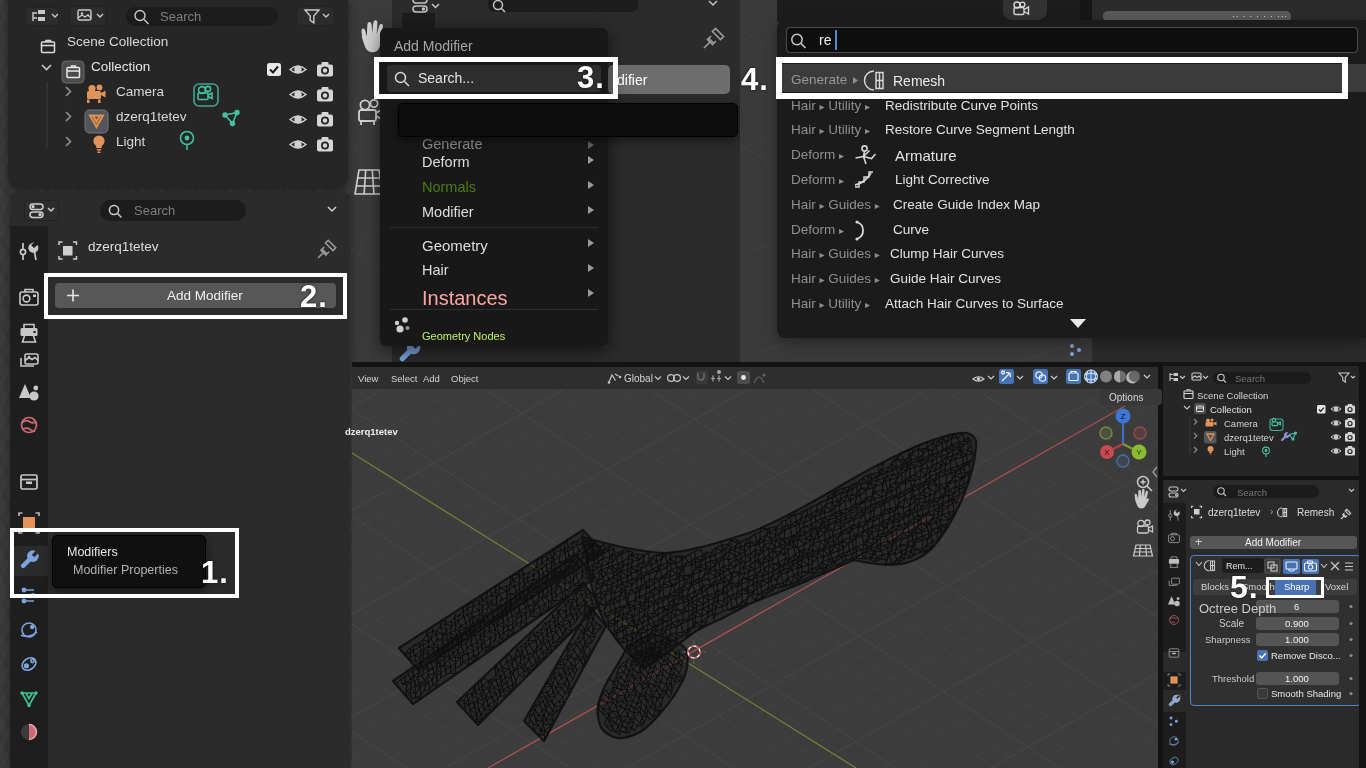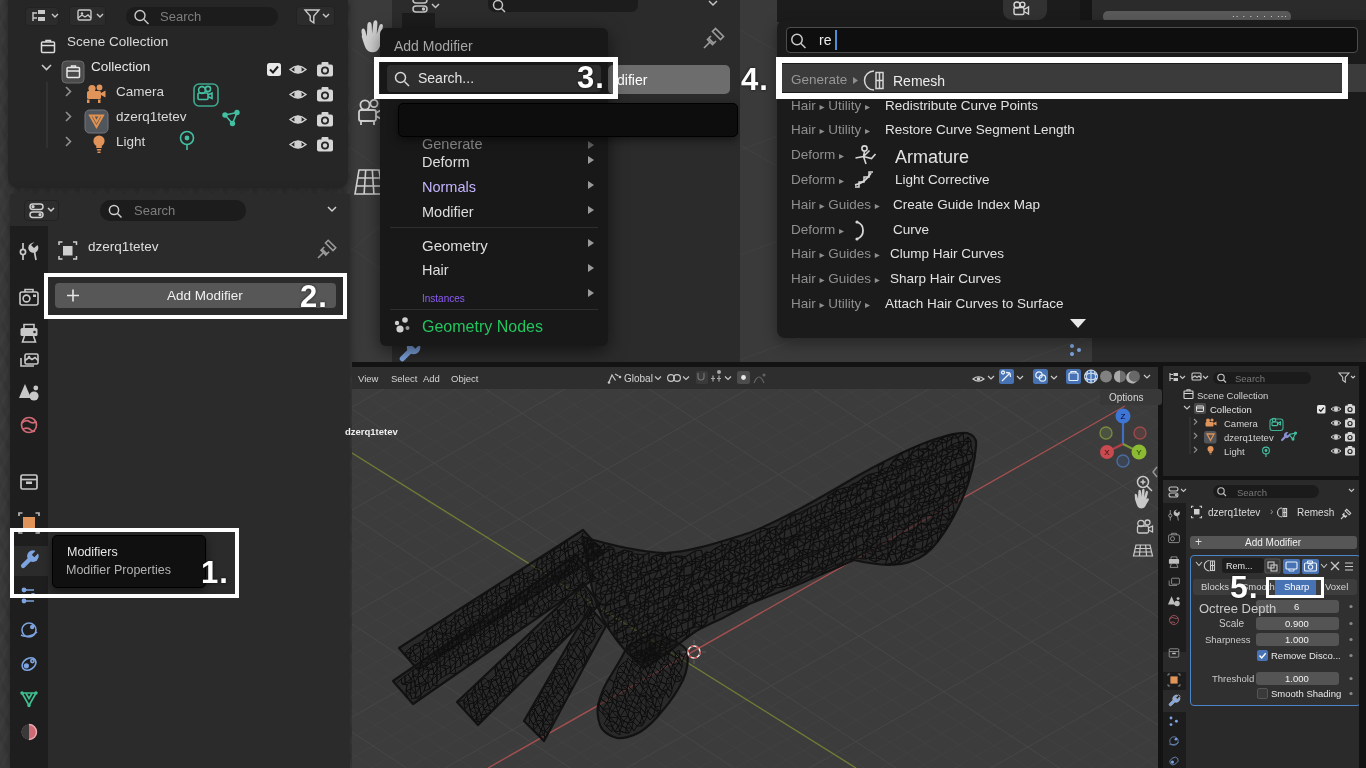--- a/index.html
+++ b/index.html
@@ -308,21 +308,21 @@
           <path d="M0 -7.5 a7.5 7.5 0 0 1 0 15" fill="none" stroke="#e8aab2" stroke-width="1.5"></path>
   </g>
  </svg>
 </div>
 
 <div class="wbox" style="left:44px;top:273px;width:303px;height:46px;border-width:4.5px"></div>
 <div class="stepnum" style="left:300px;top:279px;font-size:31px">2.</div>
 
 <div class="abs" style="left:52px;top:535px;width:154px;height:53px;background:#101010;border:1px solid #000;border-radius:5px;box-shadow:0 3px 8px rgba(0,0,0,.5)"></div>
 <div class="txt" style="left:67px;top:545px;font-size:12.5px;color:#e6e6e6">Modifiers</div>
-<div class="txt" style="left:66px;top:563px;font-size:12.5px;color:#b2b2b2">Modifier Properties</div>
+<div class="txt" style="left:73px;top:563px;font-size:12.5px;color:#b2b2b2">Modifier Properties</div>
 <div class="wbox" style="left:10px;top:528px;width:229px;height:70px"></div>
 <div class="stepnum" style="left:201px;top:555px;font-size:31px">1.</div>
 
 <div class="abs" id="propD" style="left:392px;top:0;width:348px;height:362px;background:#2b2b2b">
  <div class="abs" style="left:96px;top:0;width:150px;height:12px;background:#1c1c1c;border-radius:0 0 7px 7px"></div>
  <div class="abs" style="left:10px;top:13px;width:33px;height:15px;background:#1c1c1c"></div>
  <svg class="abs" style="left:0;top:0" width="348" height="362" viewBox="0 0 348 362">
   <g stroke="#c4c4c4" stroke-width="1.5" fill="none">
    <rect x="21" y="-3" width="14" height="6" rx="3"></rect>
           <rect x="21" y="6" width="14" height="6" rx="3"></rect>
@@ -371,28 +371,28 @@
 
   <g fill="#cfcfcf">
    <circle cx="17" cy="295" r="2.2"></circle>
           <circle cx="25" cy="292" r="2.8"></circle>
           <circle cx="20" cy="301" r="3.6"></circle>
           <circle cx="27.5" cy="300" r="2" opacity="0.7"></circle>
   </g>
  </svg>
  <div class="txt" style="left:42px;top:108px;font-size:14.5px;color:#8a8a8a">Generate</div>
  <div class="txt" style="left:42px;top:126px;font-size:14.5px;color:#dedede">Deform</div>
- <div class="txt" style="left:42px;top:151px;font-size:14.5px;color:#c4b5fd">Normals</div>
+ <div class="txt" style="left:42px;top:151px;font-size:14.5px;color:#4d7c0f">Normals</div>
  <div class="txt" style="left:42px;top:176px;font-size:14.5px;color:#dedede">Modifier</div>
  <div class="abs" style="left:10px;top:199px;width:208px;height:1px;background:#2e2e2e"></div>
  <div class="txt" style="left:42px;top:209px;font-size:15px;color:#dedede">Geometry</div>
  <div class="txt" style="left:42px;top:234px;font-size:14.5px;color:#dedede">Hair</div>
- <div class="txt" style="left:42px;top:265px;font-size:10px;color:#8b5cf6">Instances</div>
+ <div class="txt" style="left:42px;top:259px;font-size:20px;color:#fca5a5">Instances</div>
  <div class="abs" style="left:10px;top:281px;width:208px;height:1px;background:#2e2e2e"></div>
- <div class="txt" style="left:42px;top:290px;font-size:16px;color:#22c55e">Geometry Nodes</div>
+ <div class="txt" style="left:42px;top:302px;font-size:11px;color:#bef264">Geometry Nodes</div>
 </div>
 
 <div class="abs" style="left:398px;top:103px;width:340px;height:34px;background:#0d0d0d;border:1px solid #000;border-radius:5px;box-shadow:0 3px 10px rgba(0,0,0,.5)"></div>
 
 <div class="wbox" style="left:374px;top:57px;width:244px;height:42px;border-width:5px"></div>
 <div class="stepnum" style="left:577px;top:60px;font-size:31px">3.</div>
 
 <div class="abs" id="fragE" style="left:740px;top:0;width:626px;height:366px;background:#3a3a3a;overflow:hidden">
  <svg class="abs" style="left:0;top:0" width="626" height="366" viewBox="0 0 626 366">
   <g stroke="#414141" stroke-width="1">
@@ -472,31 +472,31 @@
   </g>
 
   <path d="M293 299 l8 9 l8 -9 Z" fill="#e8e8e8"></path>
  </svg>
 
  <div class="txt" style="left:14px;top:78px;font-size:13.5px;color:#8f8f8f">Hair <span style="font-size:10px">▸</span> Utility <span style="font-size:10px">▸</span></div>
  <div class="txt" style="left:108px;top:78px;font-size:13.5px;color:#e2e2e2">Redistribute Curve Points</div>
  <div class="txt" style="left:14px;top:102px;font-size:13.5px;color:#8f8f8f">Hair <span style="font-size:10px">▸</span> Utility <span style="font-size:10px">▸</span></div>
  <div class="txt" style="left:108px;top:102px;font-size:13.5px;color:#e2e2e2">Restore Curve Segment Length</div>
  <div class="txt" style="left:14px;top:127px;font-size:13.5px;color:#8f8f8f">Deform <span style="font-size:10px">▸</span></div>
- <div class="txt" style="left:118px;top:127px;font-size:18px;color:#e2e2e2">Armature</div>
+ <div class="txt" style="left:118px;top:127px;font-size:15px;color:#e2e2e2">Armature</div>
  <div class="txt" style="left:14px;top:152px;font-size:13.5px;color:#8f8f8f">Deform <span style="font-size:10px">▸</span></div>
  <div class="txt" style="left:118px;top:152px;font-size:13.5px;color:#e2e2e2">Light Corrective</div>
  <div class="txt" style="left:14px;top:177px;font-size:13.5px;color:#8f8f8f">Hair <span style="font-size:10px">▸</span> Guides <span style="font-size:10px">▸</span></div>
  <div class="txt" style="left:116px;top:177px;font-size:13.5px;color:#e2e2e2">Create Guide Index Map</div>
  <div class="txt" style="left:14px;top:202px;font-size:13.5px;color:#8f8f8f">Deform <span style="font-size:10px">▸</span></div>
  <div class="txt" style="left:116px;top:202px;font-size:13.5px;color:#e2e2e2">Curve</div>
  <div class="txt" style="left:14px;top:226px;font-size:13.5px;color:#8f8f8f">Hair <span style="font-size:10px">▸</span> Guides <span style="font-size:10px">▸</span></div>
  <div class="txt" style="left:113px;top:226px;font-size:13.5px;color:#e2e2e2">Clump Hair Curves</div>
  <div class="txt" style="left:14px;top:251px;font-size:13.5px;color:#8f8f8f">Hair <span style="font-size:10px">▸</span> Guides <span style="font-size:10px">▸</span></div>
- <div class="txt" style="left:113px;top:251px;font-size:13.5px;color:#e2e2e2">Sharp Hair Curves</div>
+ <div class="txt" style="left:113px;top:251px;font-size:13.5px;color:#e2e2e2">Guide Hair Curves</div>
  <div class="txt" style="left:14px;top:276px;font-size:13.5px;color:#8f8f8f">Hair <span style="font-size:10px">▸</span> Utility <span style="font-size:10px">▸</span></div>
  <div class="txt" style="left:108px;top:276px;font-size:13.5px;color:#e2e2e2">Attach Hair Curves to Surface</div>
 </div>
 <div class="wbox" style="left:776px;top:57px;width:572px;height:42px;border-width:6px"></div>
 <div class="stepnum" style="left:741px;top:62px;font-size:31px">4.</div>
 
 <div class="abs" id="fragF" style="left:352px;top:362px;width:1014px;height:406px;background:#131313">
 
  <div class="abs" style="left:0;top:5px;width:806px;height:22px;background:#2e2e2e"></div>
  <div class="txt" style="left:6px;top:11px;font-size:9.5px">View</div>

